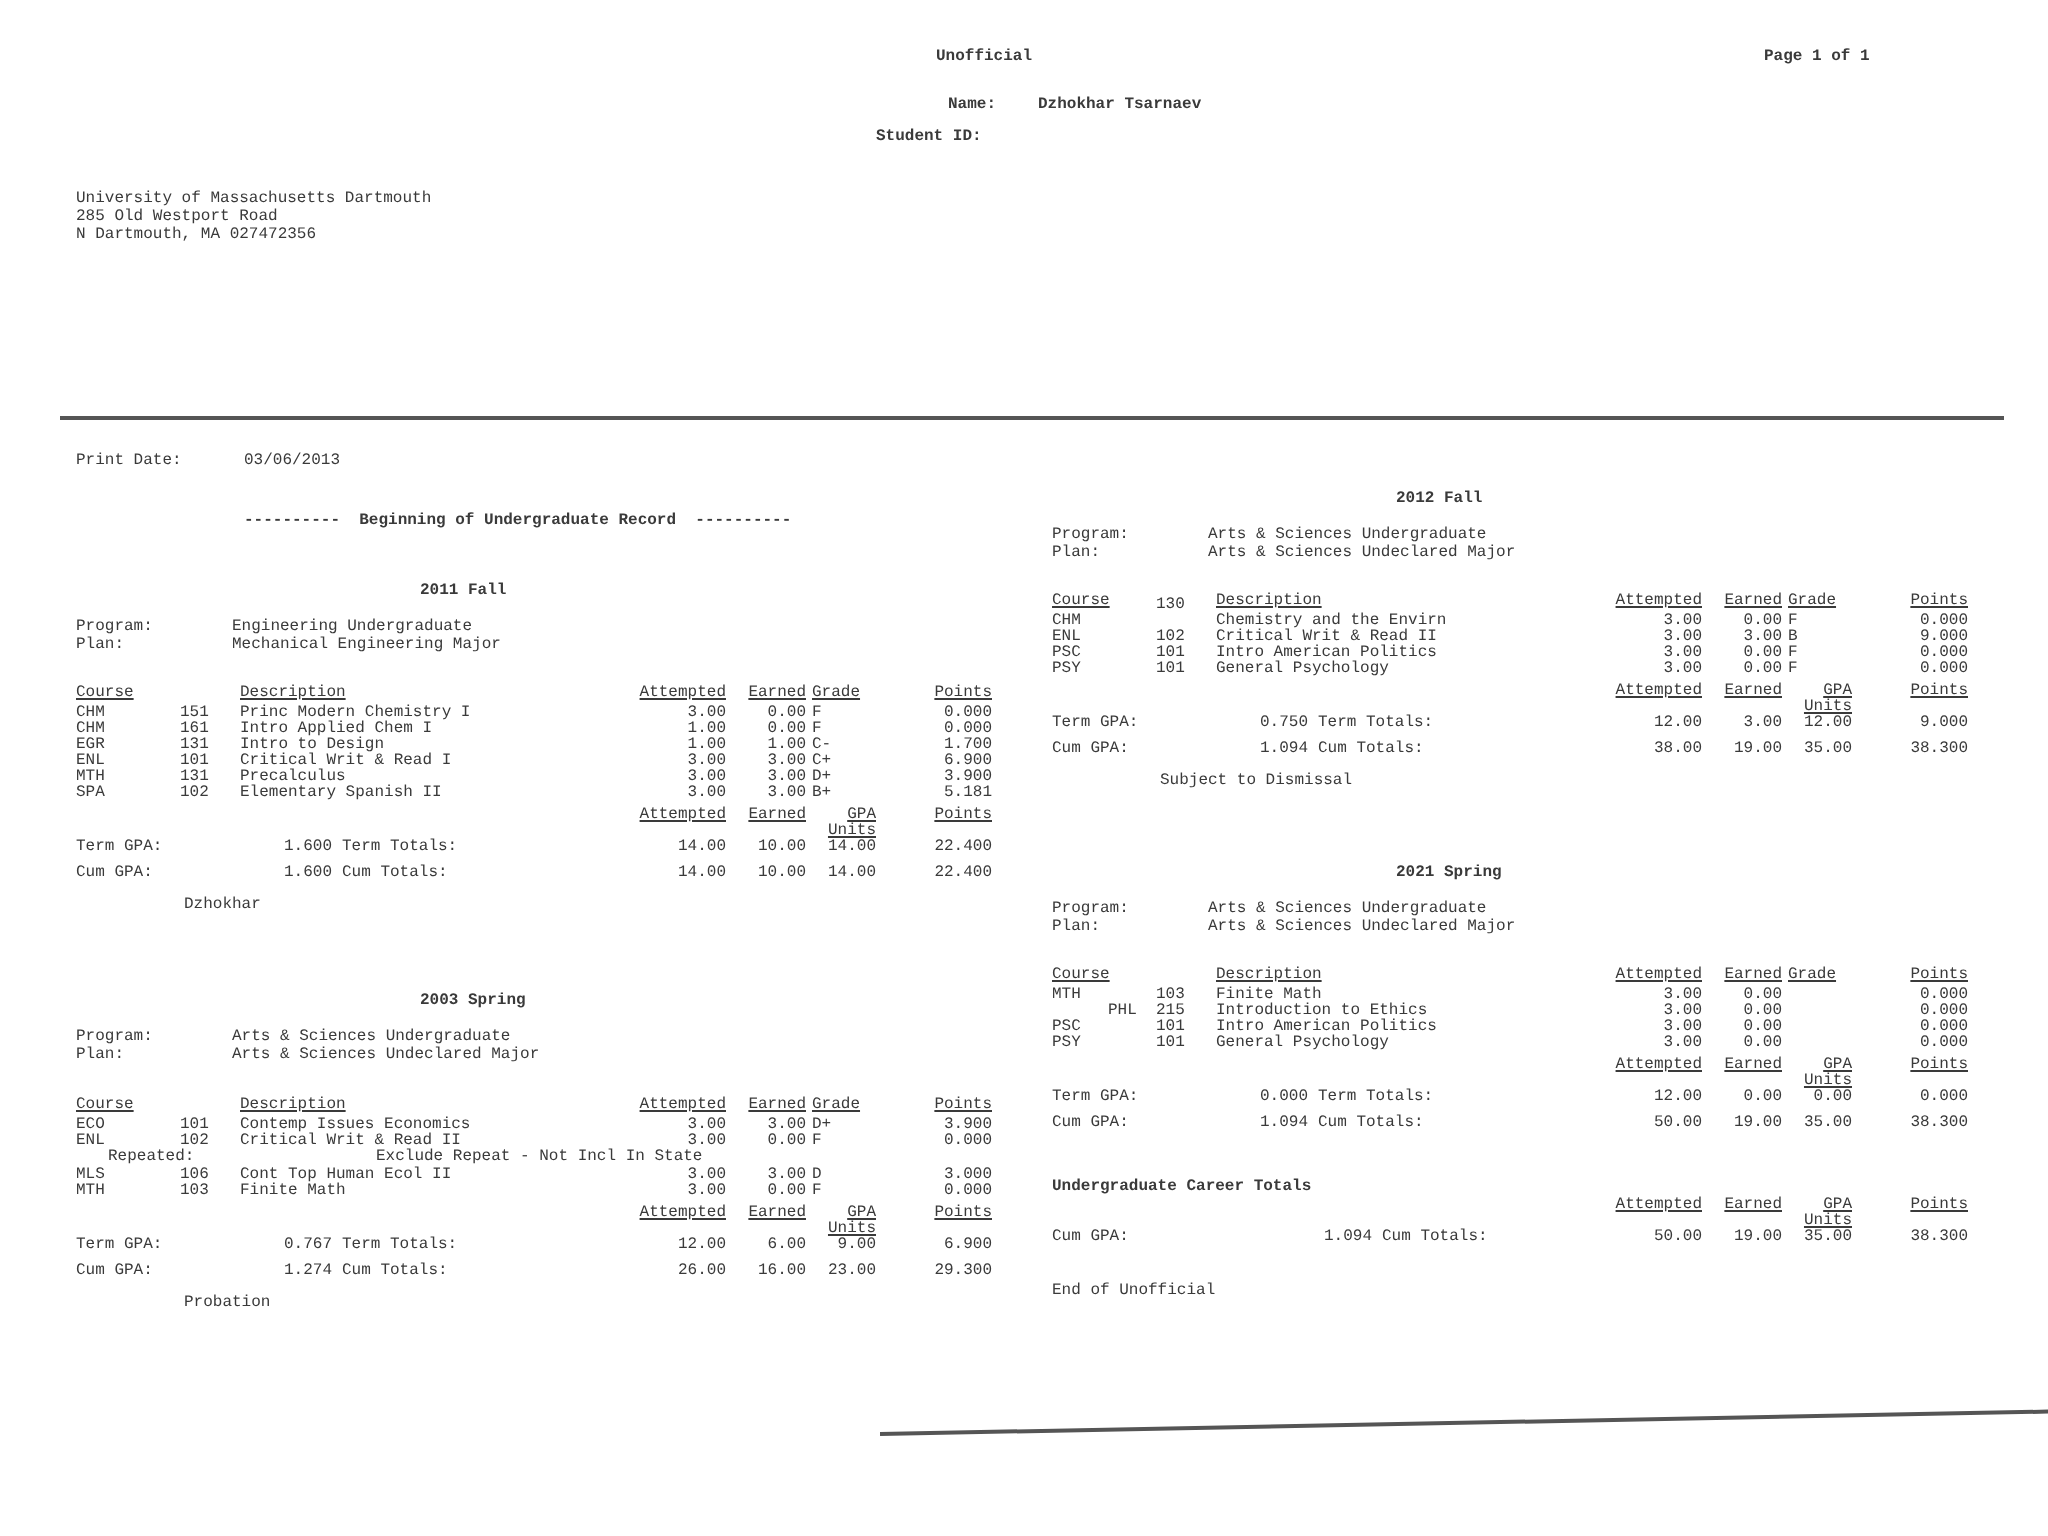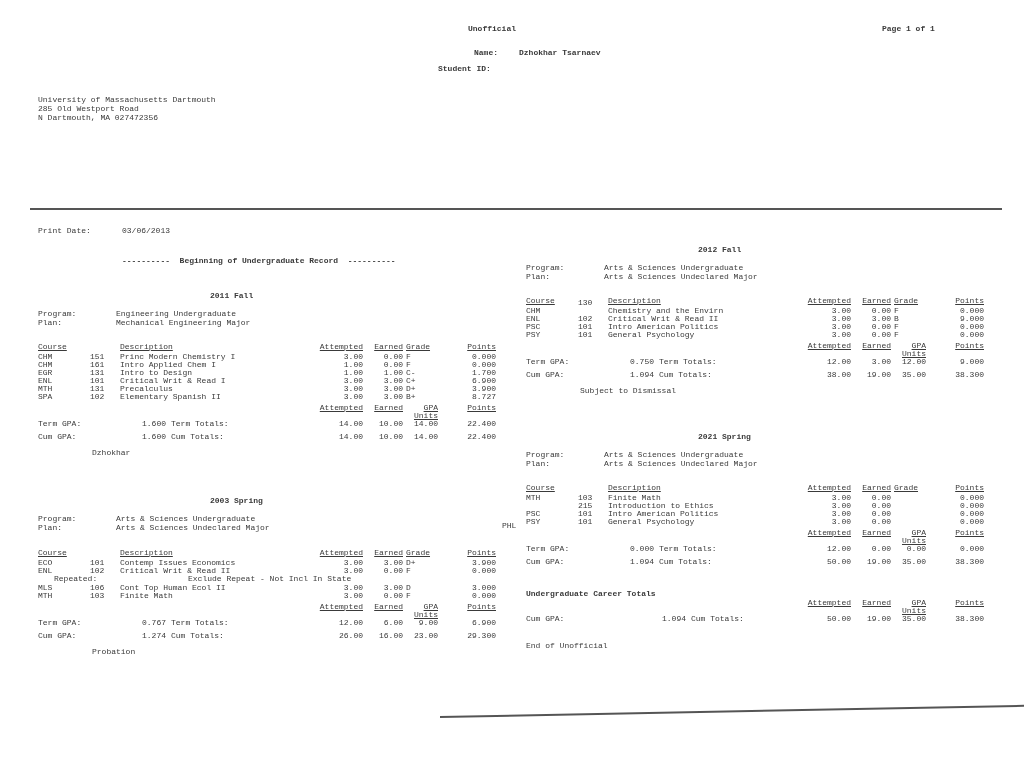--- a/index.html
+++ b/index.html
@@ -77,21 +77,21 @@
     <div class="abs r" style="right:661px;top:384px;">3.00</div>
     <div class="abs r" style="right:621px;top:384px;">3.00</div>
     <div class="abs" style="left:406px;top:384px;">D+</div>
     <div class="abs r" style="right:528px;top:384px;">3.900</div>
     <div class="abs" style="left:38px;top:392px;">SPA</div>
     <div class="abs" style="left:90px;top:392px;">102</div>
     <div class="abs" style="left:120px;top:392px;">Elementary Spanish II</div>
     <div class="abs r" style="right:661px;top:392px;">3.00</div>
     <div class="abs r" style="right:621px;top:392px;">3.00</div>
     <div class="abs" style="left:406px;top:392px;">B+</div>
-    <div class="abs r" style="right:528px;top:392px;">8.727</div>
+    <div class="abs r" style="right:528px;top:392px;">5.181</div>
     <div class="abs r u" style="right:661px;top:403px;">Attempted</div>
     <div class="abs r u" style="right:621px;top:403px;">Earned</div>
     <div class="abs r u" style="right:586px;top:403px;">GPA</div>
     <div class="abs r u" style="right:586px;top:411px;">Units</div>
     <div class="abs r u" style="right:528px;top:403px;">Points</div>
     <div class="abs" style="left:38px;top:419px;">Term GPA:</div>
     <div class="abs r" style="right:858px;top:419px;">1.600</div>
     <div class="abs" style="left:171px;top:419px;">Term Totals:</div>
     <div class="abs r" style="right:661px;top:419px;">14.00</div>
     <div class="abs r" style="right:621px;top:419px;">10.00</div>
@@ -236,21 +236,21 @@
     <div class="abs r u" style="right:133px;top:483px;">Earned</div>
     <div class="abs u" style="left:894px;top:483px;">Grade</div>
     <div class="abs r u" style="right:40px;top:483px;">Points</div>
     <div class="abs" style="left:526px;top:493px;">MTH</div>
     <div class="abs" style="left:578px;top:493px;">103</div>
     <div class="abs" style="left:608px;top:493px;">Finite Math</div>
     <div class="abs r" style="right:173px;top:493px;">3.00</div>
     <div class="abs r" style="right:133px;top:493px;">0.00</div>
     <div class="abs" style="left:894px;top:493px;"></div>
     <div class="abs r" style="right:40px;top:493px;">0.000</div>
-    <div class="abs" style="left:502px;top:501px;margin-top:20px;">PHL</div>
+    <div class="abs" style="left:554px;top:501px;">PHL</div>
     <div class="abs" style="left:578px;top:501px;">215</div>
     <div class="abs" style="left:608px;top:501px;">Introduction to Ethics</div>
     <div class="abs r" style="right:173px;top:501px;">3.00</div>
     <div class="abs r" style="right:133px;top:501px;">0.00</div>
     <div class="abs" style="left:894px;top:501px;"></div>
     <div class="abs r" style="right:40px;top:501px;">0.000</div>
     <div class="abs" style="left:526px;top:509px;">PSC</div>
     <div class="abs" style="left:578px;top:509px;">101</div>
     <div class="abs" style="left:608px;top:509px;">Intro American Politics</div>
     <div class="abs r" style="right:173px;top:509px;">3.00</div>

